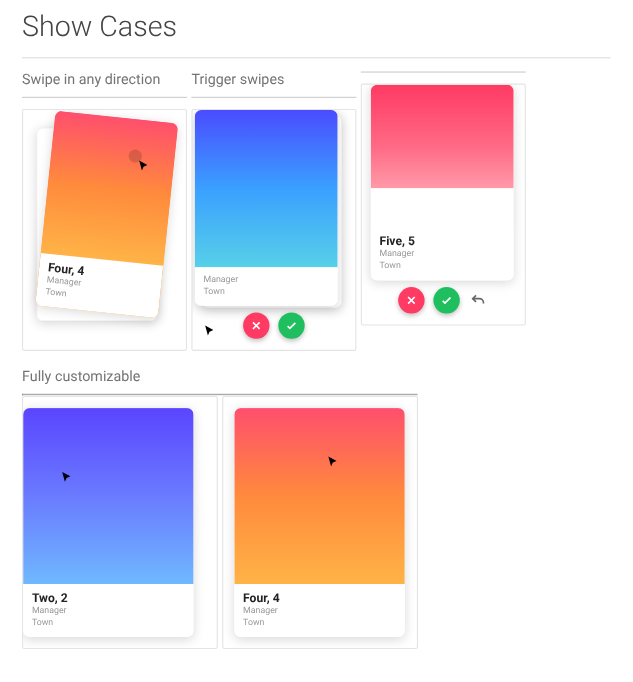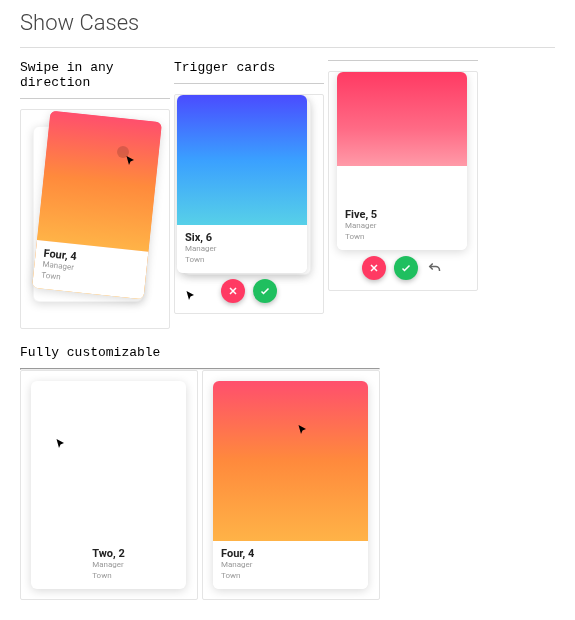--- a/index.html
+++ b/index.html
@@ -3,43 +3,42 @@
 <meta charset="utf-8">
 <style>
   * { box-sizing: border-box; margin: 0; padding: 0; }
   body {
     font-family: -apple-system, BlinkMacSystemFont, "Segoe UI", Roboto, sans-serif;
     padding: 10px 20px;
     color: #333;
     width: 575px;
   }
   .page-title {
-    font-size: 22px;
+    font-size: 26px;
     font-weight: 300;
     color: #444;
     margin-bottom: 12px;
   }
   hr.sep {
     border: none;
     border-top: 1px solid #ddd;
     margin: 8px 0 12px 0;
   }
   .row {
     display: flex;
     gap: 4px;
     margin-bottom: 16px;
   }
   .col {
     flex: 0 0 auto;
   }
   .col-head {
     font-size: 13px;
-    color: #000000;
+    color: #737373;
     margin-bottom: 8px;
-    font-family: Liberation Mono, monospace;
   }
   .col hr.mini {
     border: none;
     border-top: 1px solid #ccc;
     margin-bottom: 10px;
   }
   .preview {
     position: relative;
     background: #fff;
     width: 150px;
@@ -152,29 +151,28 @@
       <div class="dot" style="left:96px; top:36px;"></div>
       <span class="cursor" style="left:104px; top:42px;">
         <svg viewBox="0 0 24 24" fill="black">
             <path d="M3 2l5 18 3-7 7-3z"></path>
           </svg>
       </span>
     </div>
   </div>
 
   <div class="col" style="width:150px;">
-    <div class="col-head">Trigger cards</div>
+    <div class="col-head">Trigger swipes</div>
     <hr class="mini">
     <div class="preview">
 
       <div class="card border-faint" style="left:8px; top:4px; width:128px; height:176px; background:#fff;"></div>
       <div class="card" style="left:2px; top:0px; width:130px; height:178px;">
         <div class="grad grad-blue"></div>
         <div class="meta">
-          <div class="name">Six, 6</div>
           <div class="sub">Manager</div>
           <div class="sub">Town</div>
         </div>
       </div>
       <div class="btns">
         <div class="rbtn red">
           <svg viewBox="0 0 24 24" fill="none" stroke="white" stroke-width="3">
               <path d="M6 6l12 12M18 6L6 18"></path>
             </svg>
           <span class="cursor" style="position:absolute; left:10px; top:8px;">
@@ -225,21 +223,21 @@
   </div>
 
 </div>
 
 <div style="width:360px;">
   <div class="col-head">Fully customizable</div>
   <hr class="mini">
   <div class="row">
 
     <div class="preview big">
-      <div class="card" style="left:10px; top:10px; width:155px; height:208px;align-items:center;">
+      <div class="card" style="left:0; top:10px; width:155px; height:208px;">
         <div class="grad grad-purple"></div>
         <div class="meta">
           <div class="name">Two, 2</div>
           <div class="sub">Manager</div>
           <div class="sub">Town</div>
         </div>
       </div>
       <span class="cursor" style="left:34px; top:64px;">
         <svg viewBox="0 0 24 24" fill="black">
             <path d="M3 2l5 18 3-7 7-3z"></path>

